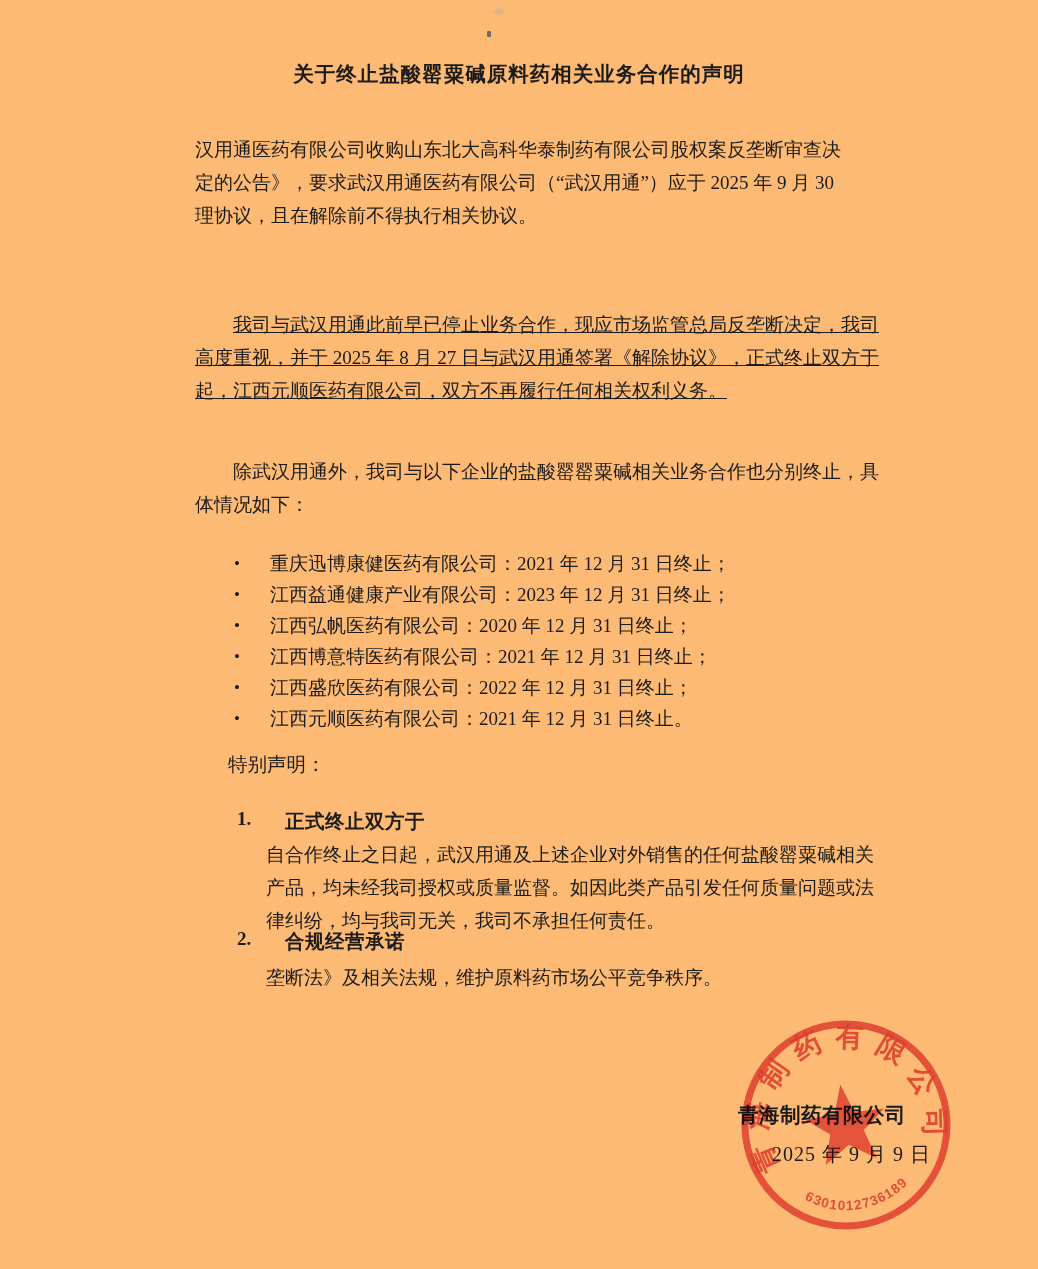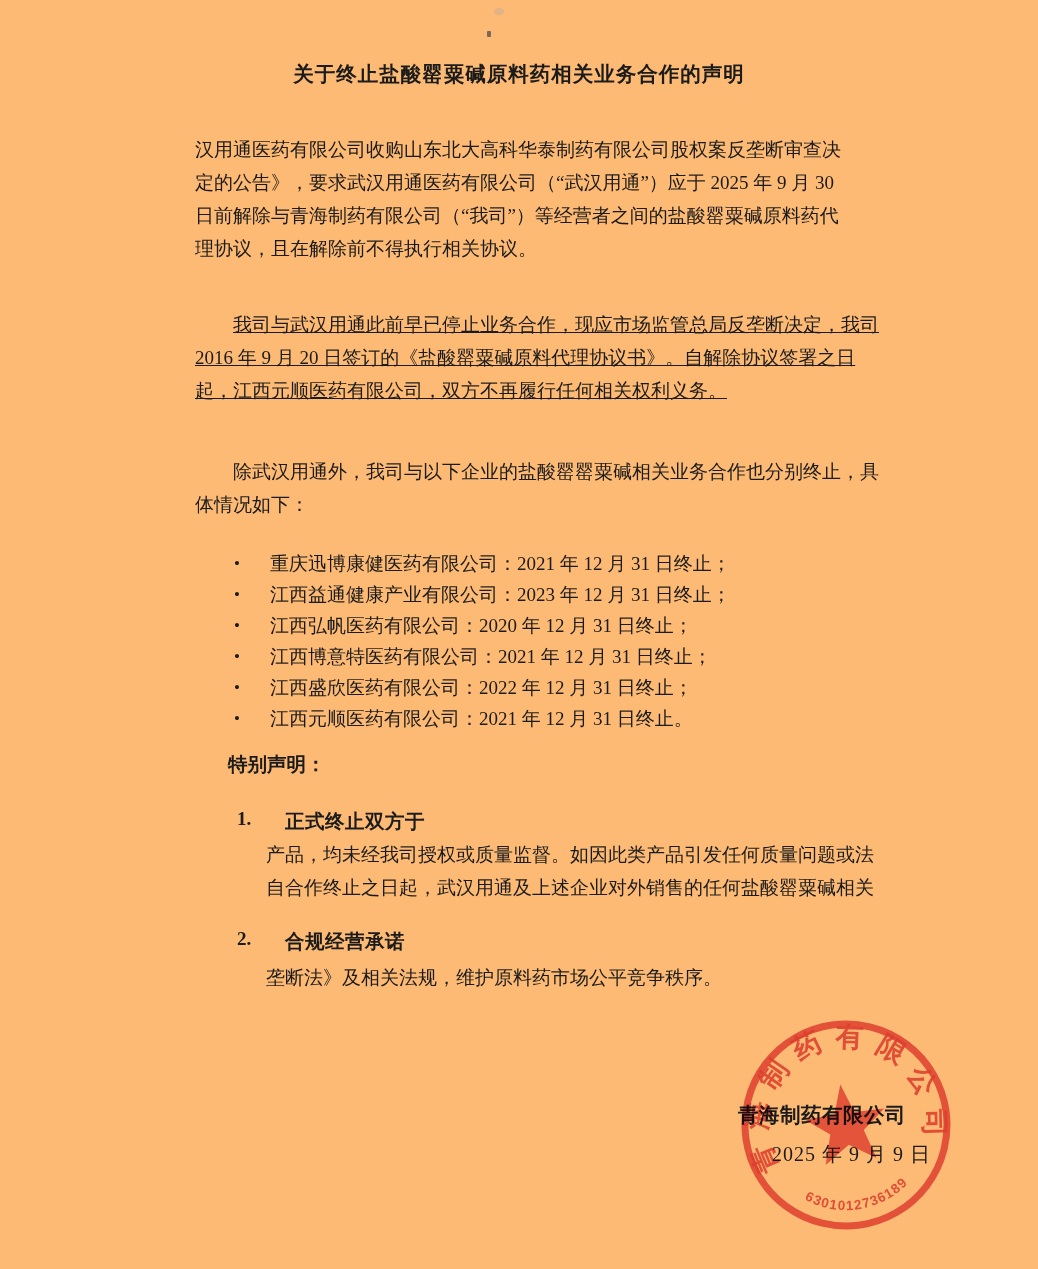--- a/index.html
+++ b/index.html
@@ -20,21 +20,21 @@
   }
   .block{position:absolute;left:195px;width:714px;}
   .line{height:33px;line-height:33px;font-size:19px;white-space:nowrap;}
   .indent{text-indent:38px;}
   .bullets{position:absolute;left:228px;width:680px;}
   .bullet-item{height:31px;line-height:31px;font-size:19px;white-space:nowrap;display:flex;}
   .bullet-dot{width:36px;text-align:left;padding-left:6px;font-size:17px;}
   .sp-heading{
     position:absolute;left:228px;top:751px;
     font-family:"Liberation Sans","DejaVu Sans",sans-serif;
-    font-size:19.5px;font-weight:700;
+    font-size:19.5px;font-weight:400;
   }
   .num-head{position:absolute;left:237px;display:flex;}
   .num-head .num{font-size:19px;font-weight:700;width:48px;}
   .num-head .num-title{
     font-family:"Liberation Sans","DejaVu Sans",sans-serif;
     font-size:19.5px;font-weight:700;letter-spacing:.5px;
   }
   .num-body{position:absolute;left:266px;width:650px;}
   .sig-company{
     position:absolute;left:738px;top:1101px;
@@ -58,27 +58,26 @@
 </head>
 <body>
 
 <div class="page">
 
   <div class="title">关于终止盐酸罂粟碱原料药相关业务合作的声明</div>
 
   <div class="block" style="top:133px;">
     <div class="line">汉用通医药有限公司收购山东北大高科华泰制药有限公司股权案反垄断审查决</div>
     <div class="line">定的公告》，要求武汉用通医药有限公司（“武汉用通”）应于 2025 年 9 月 30</div>
-    <div class="line">日前解除与青海制药有限公司（“我司”）等经营者之间的盐酸罂粟碱原料药代</div>
     <div class="line">理协议，且在解除前不得执行相关协议。</div>
   </div>
 
   <div class="block" style="top:308px;text-decoration:underline;">
     <div class="line indent">我司与武汉用通此前早已停止业务合作，现应市场监管总局反垄断决定，我司</div>
-    <div class="line">2016 年 9 月 20 日签订的《盐酸罂粟碱原料代理协议书》。自解除协议签署之日</div>
+    <div class="line">高度重视，并于 2025 年 8 月 27 日与武汉用通签署《解除协议》，正式终止双方于</div>
     <div class="line">起，江西元顺医药有限公司，双方不再履行任何相关权利义务。</div>
   </div>
 
   <div class="block" style="top:455px;">
     <div class="line indent">除武汉用通外，我司与以下企业的盐酸罂罂粟碱相关业务合作也分别终止，具</div>
     <div class="line">体情况如下：</div>
   </div>
 
   <div class="bullets" style="top:548px;">
     <div class="bullet-item">
@@ -107,22 +106,23 @@
     </div>
   </div>
 
   <div class="sp-heading">特别声明：</div>
 
   <div class="num-head" style="top:808px;">
     <span class="num">1.</span>
     <span class="num-title">正式终止双方于</span>
   </div>
   <div class="num-body" style="top:838px;">
+    <div class="line">自合作终止之日起，武汉用通及上述企业对外销售的任何盐酸罂粟碱相关</div>
     <div class="line">产品，均未经我司授权或质量监督。如因此类产品引发任何质量问题或法</div>
-    <div class="line">自合作终止之日起，武汉用通及上述企业对外销售的任何盐酸罂粟碱相关</div>
+    <div class="line">律纠纷，均与我司无关，我司不承担任何责任。</div>
   </div>
 
   <div class="num-head" style="top:928px;">
     <span class="num">2.</span>
     <span class="num-title">合规经营承诺</span>
   </div>
   <div class="num-body" style="top:961px;">
     <div class="line">垄断法》及相关法规，维护原料药市场公平竞争秩序。</div>
   </div>
 

